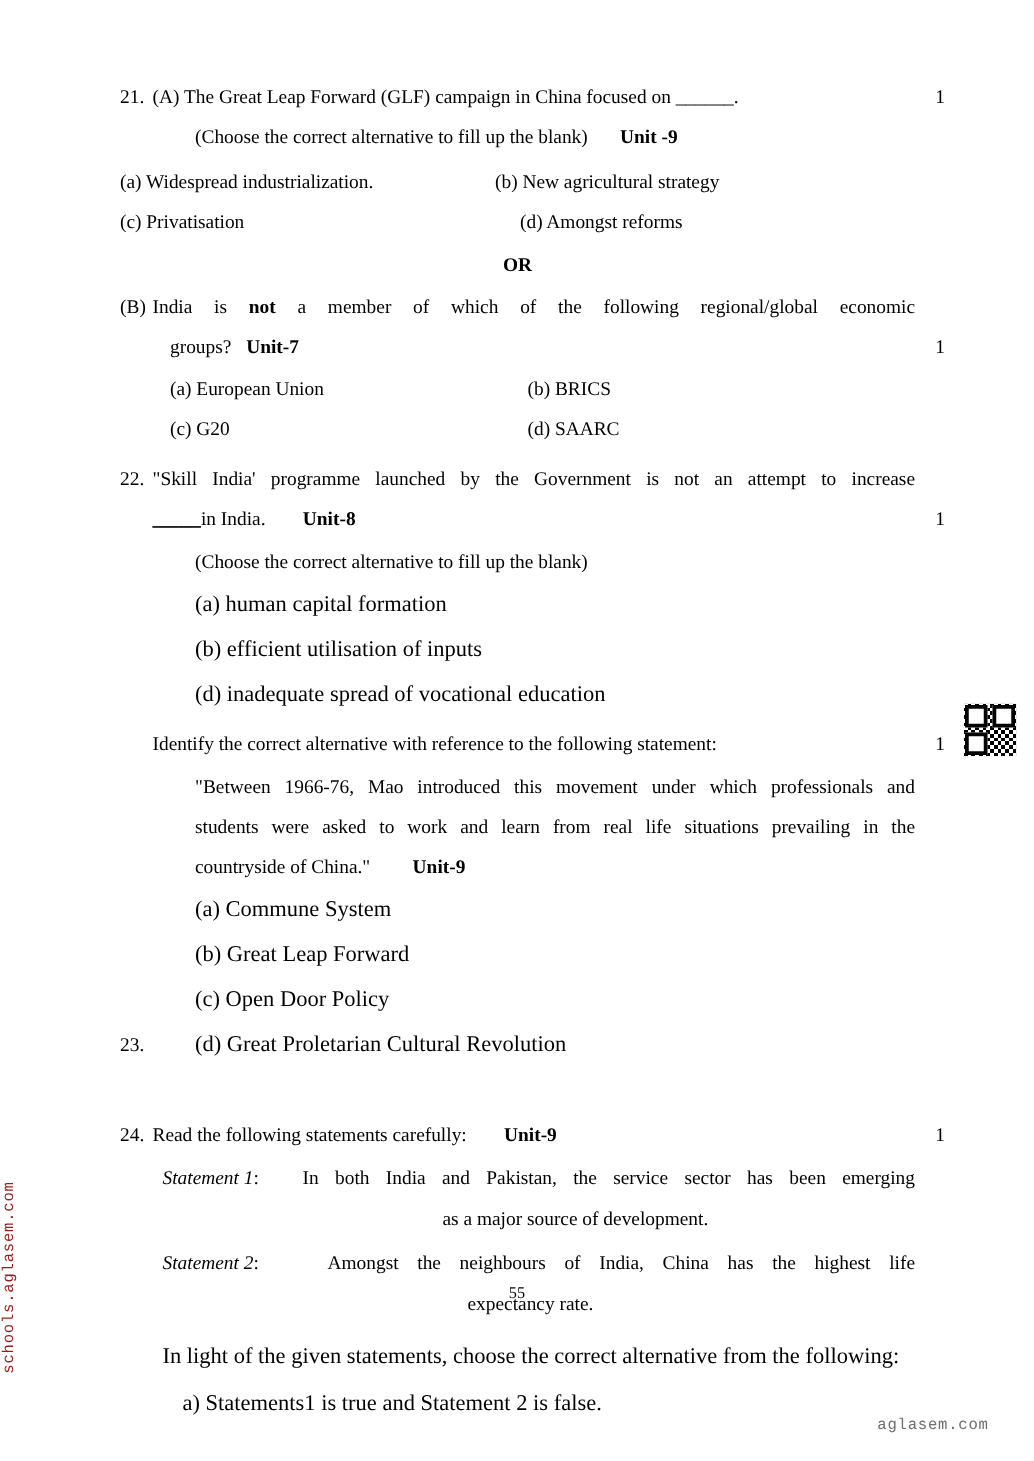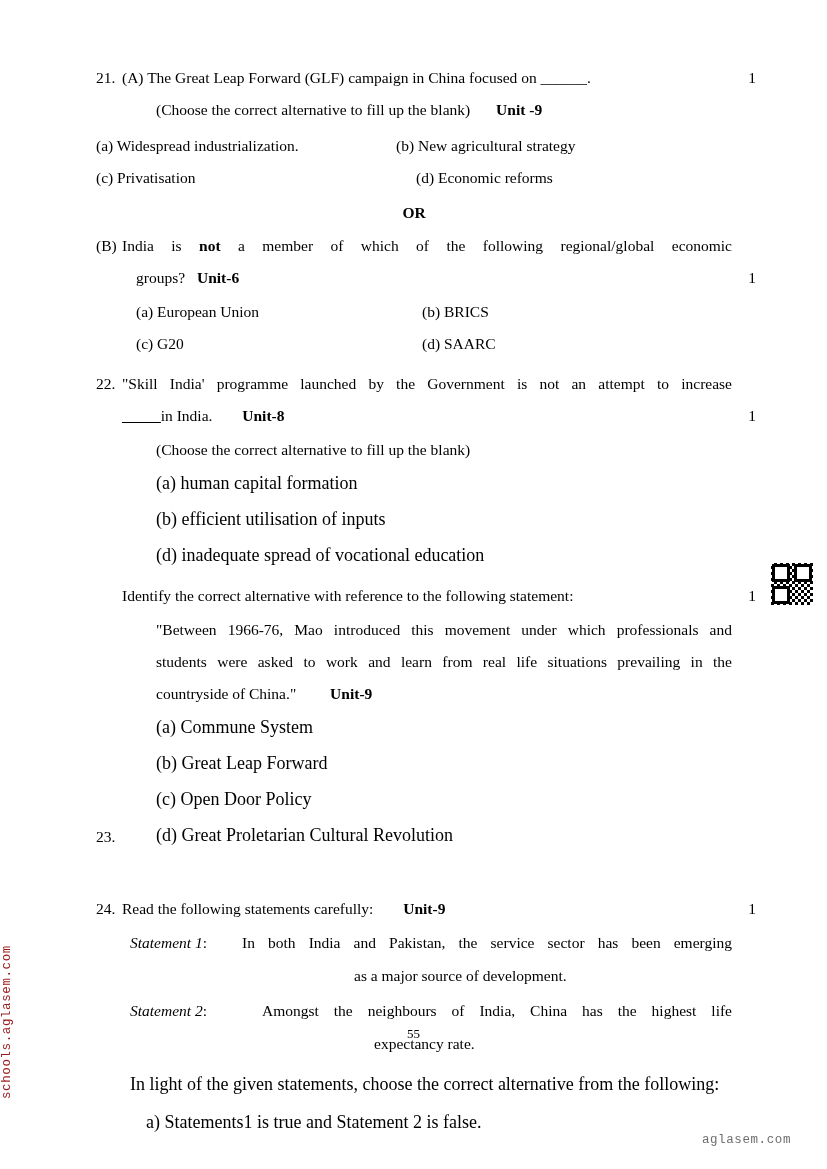--- a/index.html
+++ b/index.html
@@ -176,34 +176,34 @@
         </div>
       </div>
     </div>
 
     <div class="opt-row" style="margin-top:12px;">
       <div class="c1">(a)  Widespread industrialization.</div>
       <div class="c2">(b) New agricultural strategy</div>
     </div>
     <div class="opt-row">
       <div class="c1">(c)  Privatisation</div>
-      <div class="c2" style="padding-left:20px;">(d) Economic reforms</div>
+      <div class="c2" style="padding-left:20px;">(d) Amongst reforms</div>
     </div>
 
     <div class="center">OR</div>
 
     <div class="q" style="margin-top:12px;">
       <div class="num">(B)</div>
       <div class="body">
         <div class="justify" style="text-align:justify;text-align-last:justify;">
           <span>India is </span><span class="bold">not</span><span> a member of which of the following regional/global economic</span>
         </div>
         <div style="margin-top:8px;margin-left:14px;position:relative;">
           <span>groups?</span>
-          <span class="bold" style="margin-left:8px;">Unit-6</span>
+          <span class="bold" style="margin-left:8px;">Unit-7</span>
           <span class="marks">1</span>
         </div>
         <div class="opt-row" style="margin-top:10px;margin-left:14px;">
           <div class="c1" style="flex:0 0 286px;">(a) European Union</div>
           <div class="c2">(b) BRICS</div>
         </div>
         <div class="opt-row" style="margin-left:14px;">
           <div class="c1" style="flex:0 0 286px;">(c) G20</div>
           <div class="c2">(d) SAARC</div>
         </div>

